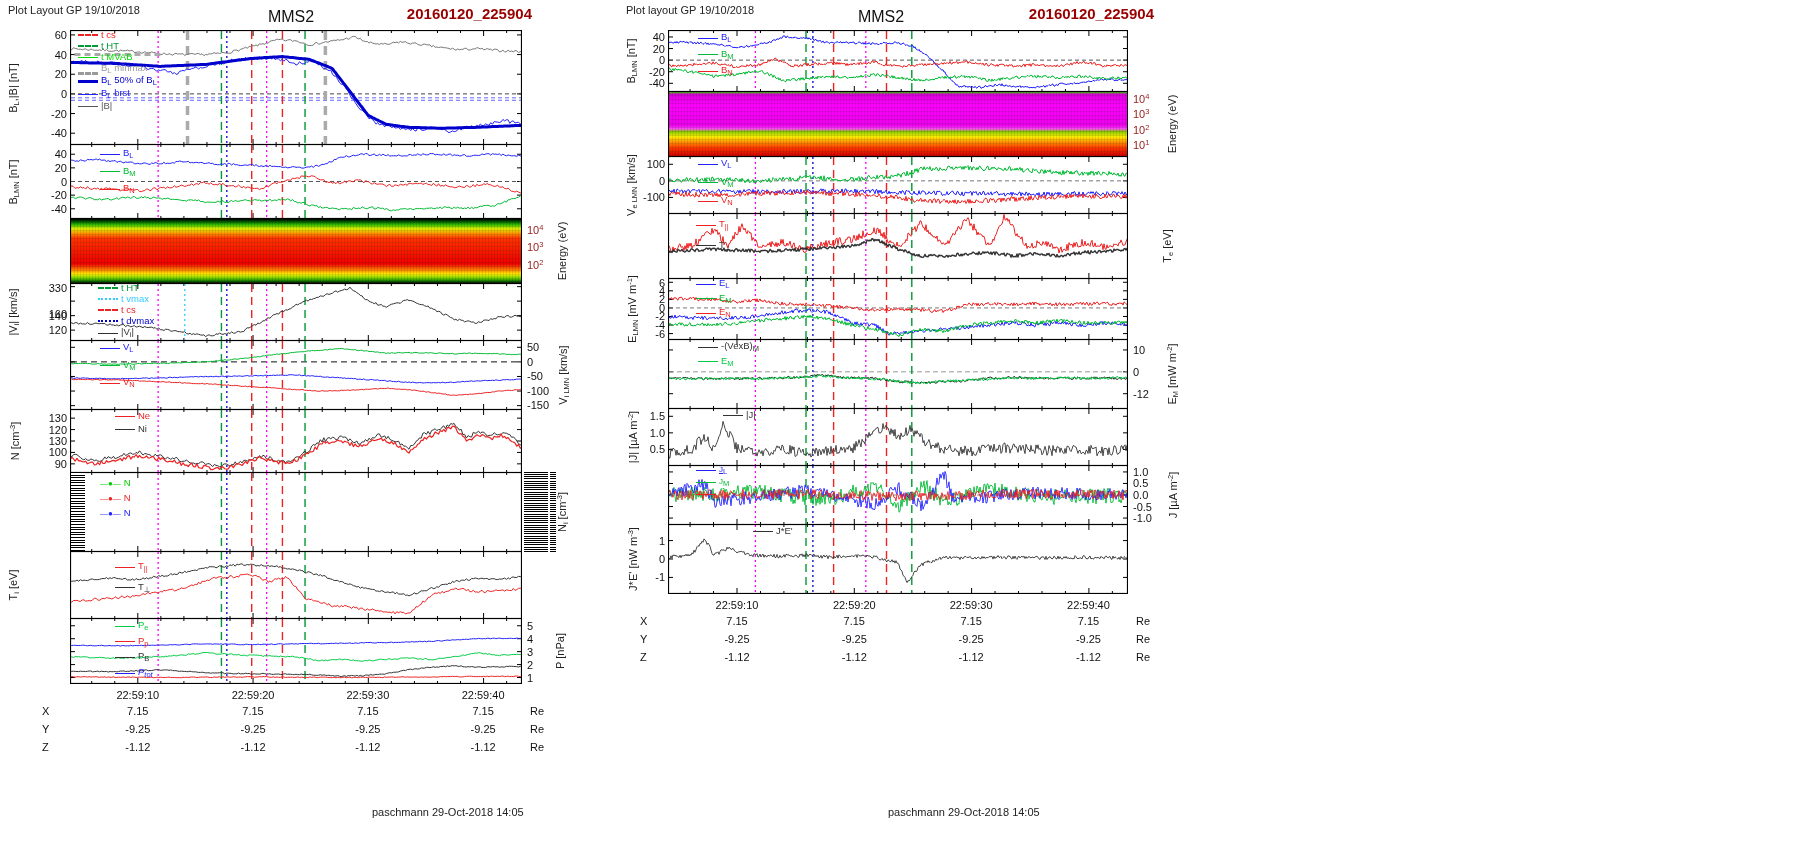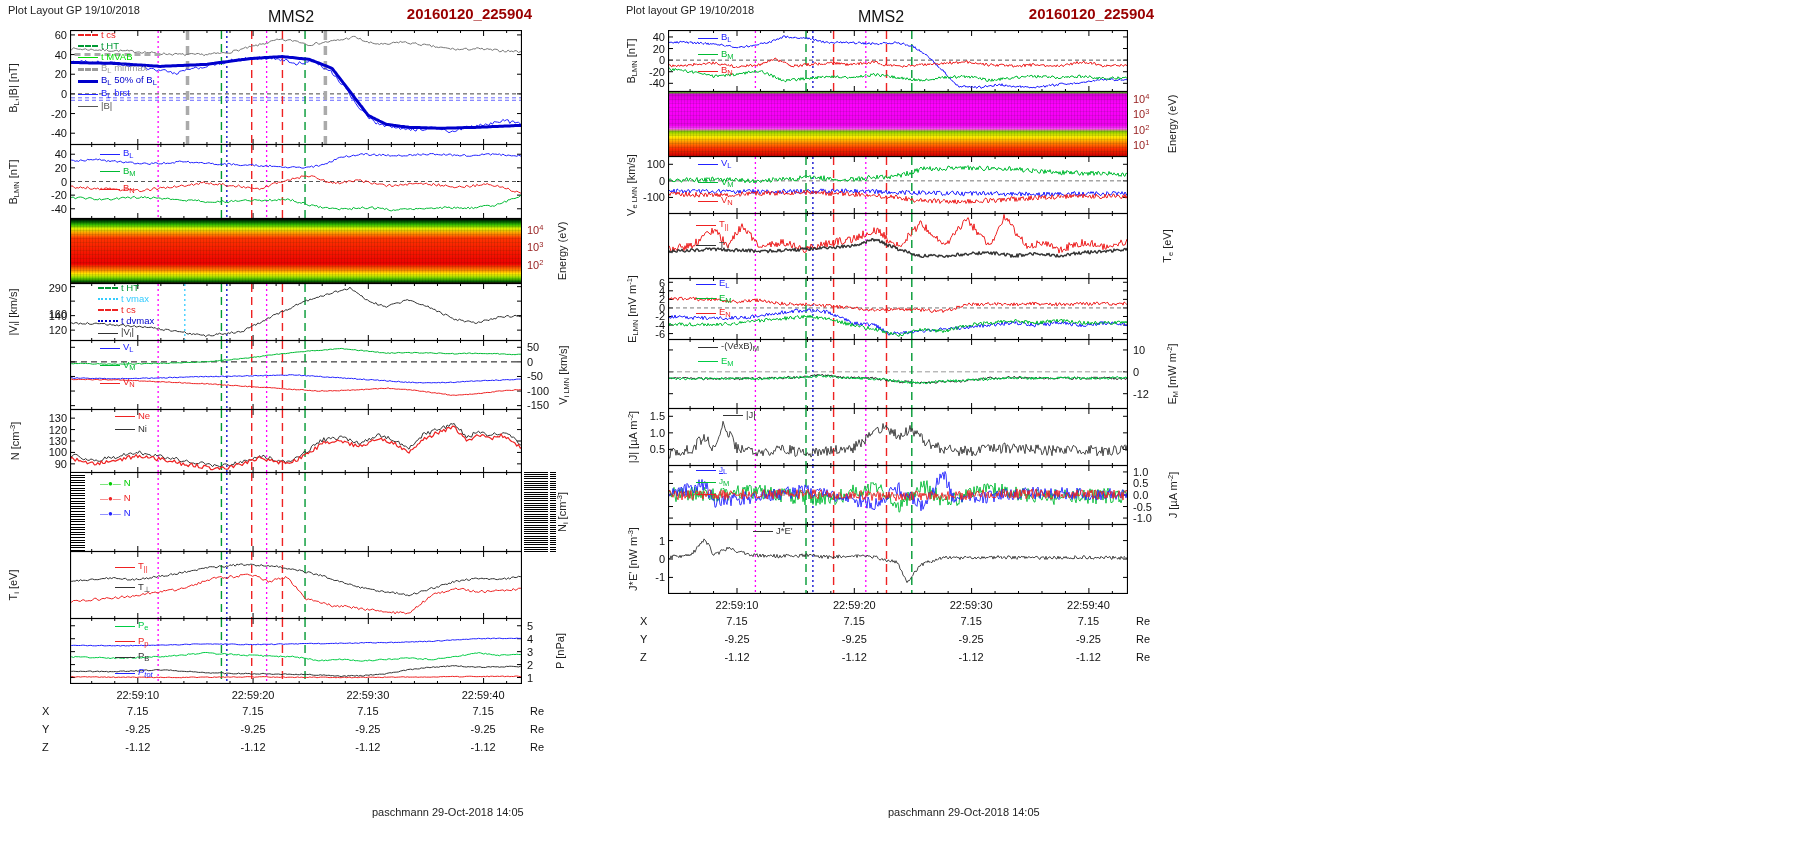--- a/index.html
+++ b/index.html
@@ -72,21 +72,21 @@
               <div style="color: rgb(238, 34, 34);">t cs</div>
             </div>
             <div class="lgi" style="margin-bottom: 0px;">
               <div class="lgl" style="border-top: 2px dashed rgb(0, 153, 51);"></div>
               <div style="color: rgb(0, 153, 51);">t HT</div>
             </div>
             <div class="lgi" style="margin-bottom: 0px;">
               <div class="lgl" style="border-top: 1.6px solid rgb(0, 221, 0);"></div>
               <div style="color: rgb(0, 221, 0);">t MVAB</div>
             </div>
-            <div class="lgi" style="margin-bottom: 0px;">
+            <div class="lgi" style="margin-bottom: 0px; align-items: flex-end;">
               <div class="lgl" style="border-top: 3px dashed rgb(153, 153, 153);"></div>
               <div style="color: rgb(153, 153, 153);">B<sub>L</sub> minmax</div>
             </div>
             <div class="lgi" style="margin-bottom: 0px;">
               <div class="lgl" style="border-top: 3.5px solid rgb(0, 0, 204);"></div>
               <div style="color: rgb(0, 0, 204);">B<sub>L</sub> 50% of B<sub>L</sub></div>
             </div>
             <div class="lgi" style="margin-bottom: 0px;">
               <div class="lgl" style="border-top: 1.6px solid rgb(34, 34, 255);"></div>
               <div style="color: rgb(34, 34, 255);">B<sub>L</sub> brst</div>
@@ -263,21 +263,21 @@
         <div class="rz" style="width: 54px;">
           <div class="rot" style="left: 40px;">Energy (eV)</div>
           <div class="yt" style="top: 6.22px; color: rgb(153, 34, 34);">10<sup>4</sup></div>
           <div class="yt" style="top: 23.38px; color: rgb(153, 34, 34);">10<sup>3</sup></div>
           <div class="yt" style="top: 40.54px; color: rgb(153, 34, 34);">10<sup>2</sup></div>
         </div>
       </div>
       <div class="row">
         <div class="lz" style="width: 68px;">
           <div class="rot" style="left: 12px;">|V<sub>i</sub>| [km/s]</div>
-          <div class="yt" style="top: 0px;">290</div>
+          <div class="yt" style="top: 0px;">330</div>
           <div class="yt" style="top: 26px;">160</div>
           <div class="yt" style="top: 27.625px;">140</div>
           <div class="yt" style="top: 42.125px;">120</div>
         </div>
         <div class="plot" style="width: 452px; height: 58px;">
           <div class="lgd" style="left: 28px; top: 0px;">
             <div class="lgi" style="margin-bottom: 0px;">
               <div class="lgl" style="border-top: 2px dashed rgb(0, 153, 51);"></div>
               <div style="color: rgb(0, 153, 51);">t HT</div>
             </div>

